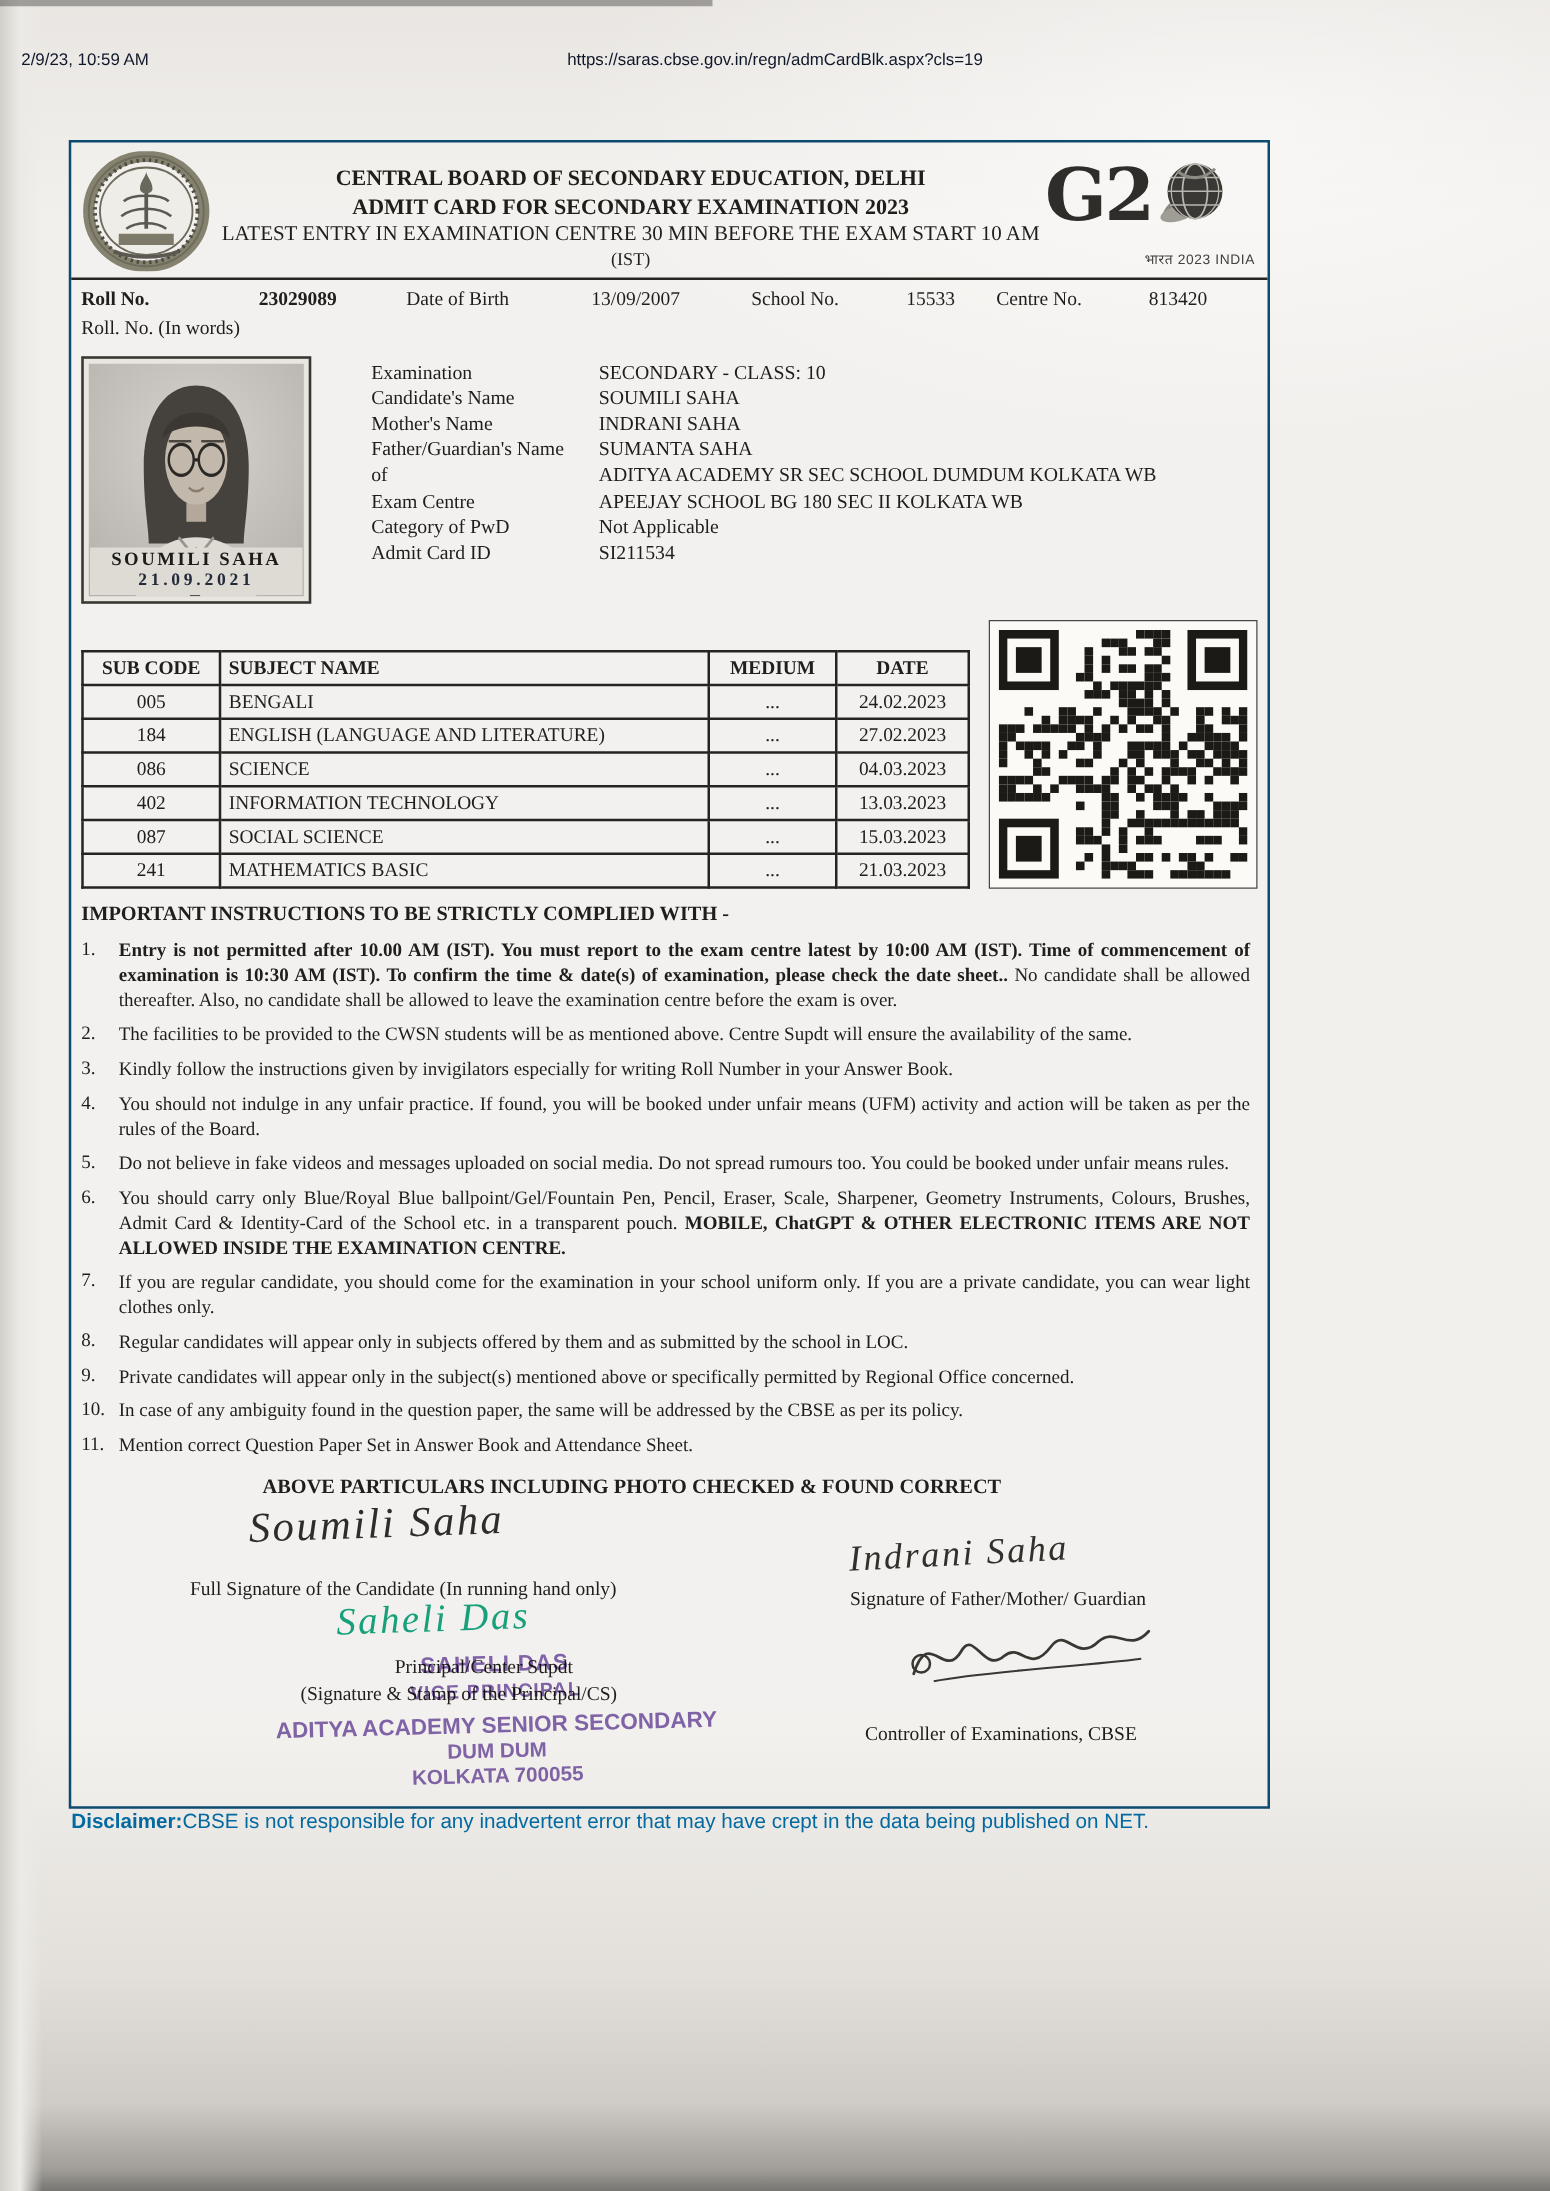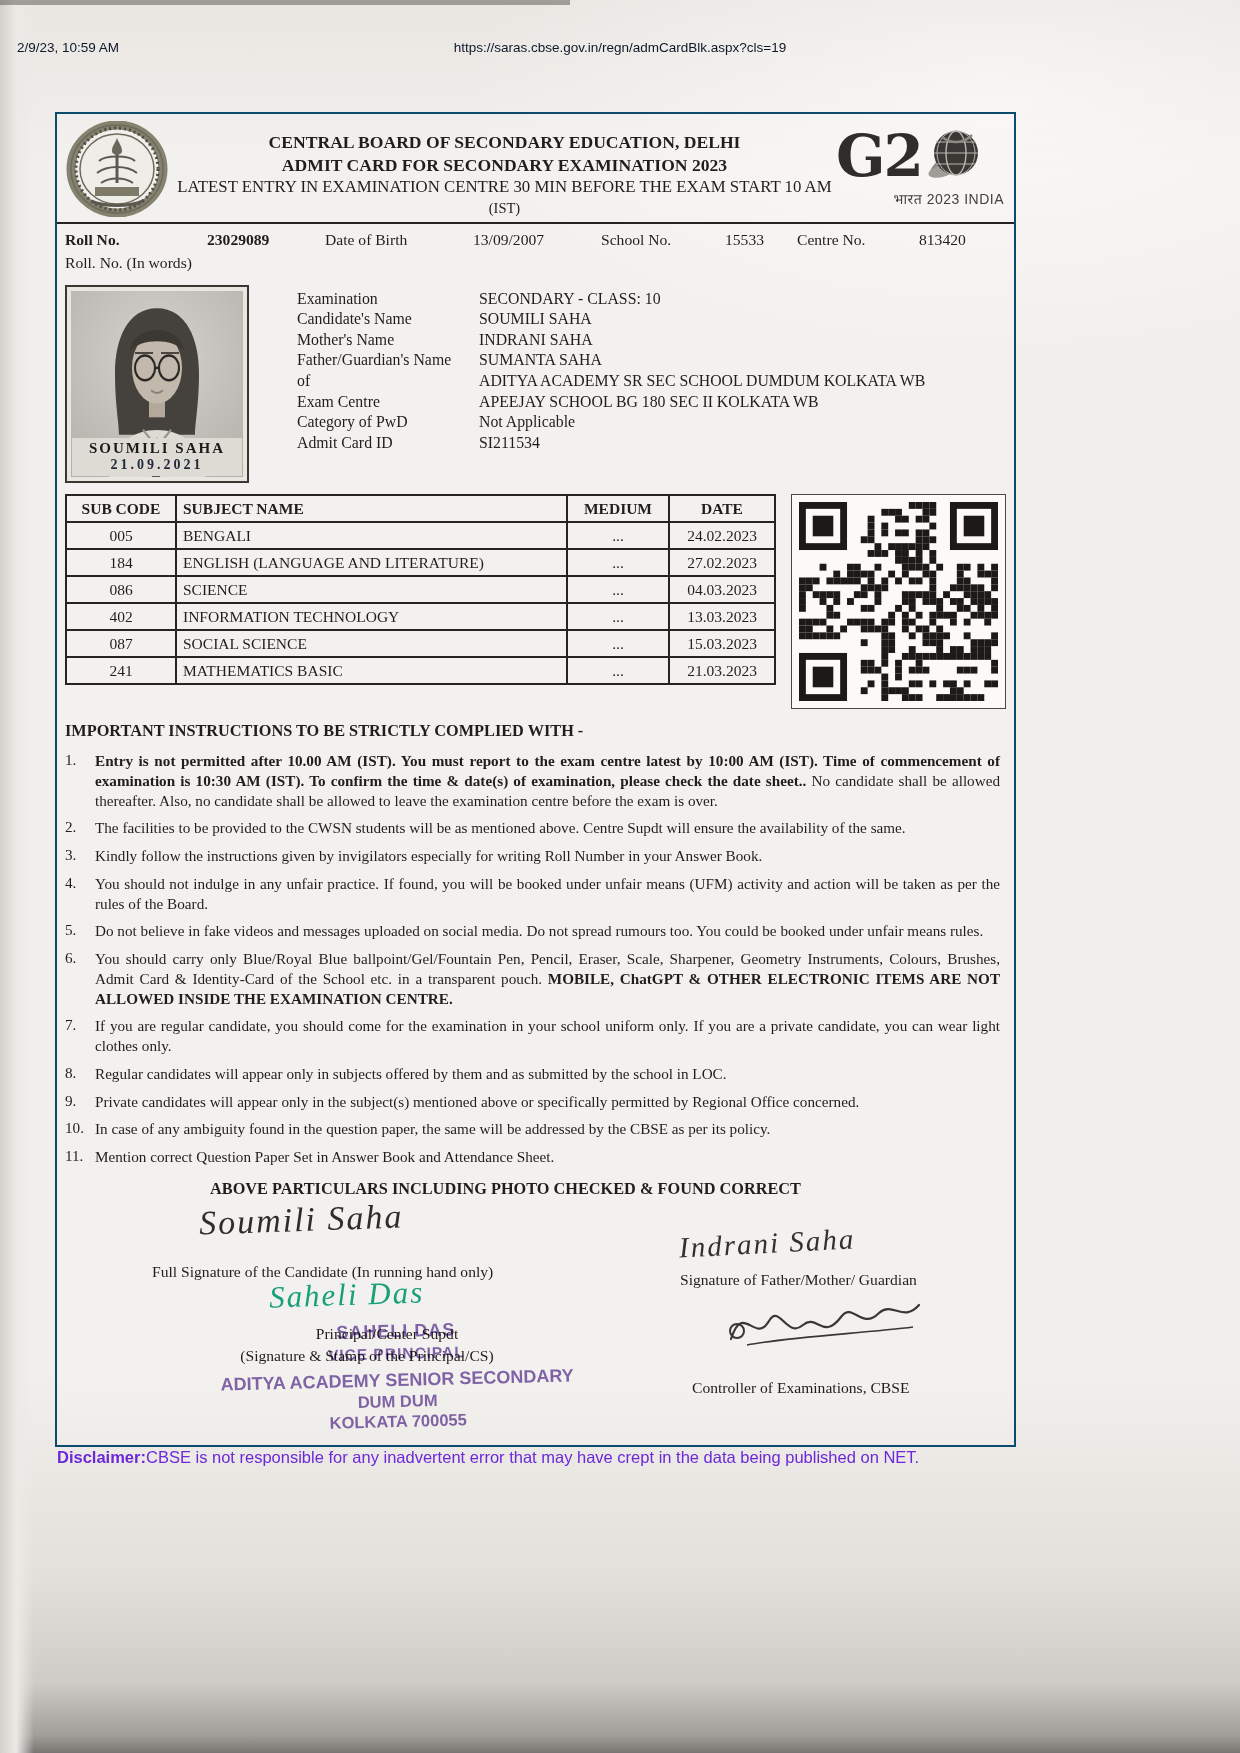--- a/index.html
+++ b/index.html
@@ -22,21 +22,21 @@
   
   .card-header{display:flex;padding:7px 10px 2px 8px;height:108px;box-sizing:border-box;}
   .cbse-logo{width:108px;height:96px;flex:none;}
   .titles{flex:1;text-align:center;padding-top:10px;}
   .t1,.t2{font-weight:bold;font-size:17.6px;line-height:1.28;}
   .t3{font-size:16.8px;line-height:1.35;}
   .t4{font-size:14.5px;line-height:1.3;}
   .g20{width:168px;flex:none;position:relative;padding-top:4px;}
   .g20-row{display:flex;align-items:center;justify-content:flex-start;}
   .g20-text{font-weight:bold;font-size:58px;line-height:60px;color:#2f2d2a;letter-spacing:-2px;font-family:"DejaVu Serif",serif;}
-  .g20-cap{font-size:14px;color:#43413d;text-align:right;margin-top:2px;letter-spacing:.5px;font-family:"Liberation Sans",sans-serif;}
+  .g20-cap{font-size:11px;color:#43413d;text-align:right;margin-top:12px;letter-spacing:.5px;font-family:"Liberation Sans",sans-serif;}
 
   
   .roll-section{border-top:2px solid #262420;padding:7px 0 5px 8px;font-size:15.6px;height:56px;box-sizing:border-box;}
   .roll-row{display:flex;}
   .roll-row .c1{width:142px;font-weight:bold;}
   .roll-row .c2{width:118px;font-weight:bold;}
   .roll-row .c3{width:148px;}
   .roll-row .c4{width:128px;}
   .roll-row .c5{width:124px;}
   .roll-row .c6{width:72px;}
@@ -51,21 +51,21 @@
   .photo-box svg{position:absolute;inset:4px;width:172px;height:186px;}
   .photo-caption{position:absolute;left:5px;right:5px;bottom:5px;background:#dedbd5;text-align:center;padding:2px 0 3px;}
   .photo-caption .nm{font-weight:bold;font-size:15px;letter-spacing:2px;color:#1d1b18;}
   .photo-caption .dtc{font-weight:bold;font-size:14px;letter-spacing:3px;color:#232b3a;}
   .details{margin-left:48px;flex:1;font-size:15.8px;padding-top:2px;}
   .detail-row{display:flex;margin:2.6px 0;}
   .detail-label{width:182px;flex:none;}
   .detail-value{flex:1;}
 
   
-  .table-sec{display:flex;align-items:flex-start;padding:9px 8px 0;height:226px;box-sizing:border-box;}
+  .table-sec{display:flex;align-items:flex-end;padding:9px 8px 0;height:226px;box-sizing:border-box;}
   table.subjects{border-collapse:collapse;width:712px;font-size:15.5px;}
   table.subjects th,table.subjects td{border:2px solid #262420;padding:1px 6px;height:23px;}
   th.h-code,td.code{width:96px;text-align:center;}
   th.h-name{text-align:left;}
   th.h-medium,td.medium{width:88px;text-align:center;}
   th.h-date,td.date{width:92px;text-align:center;}
   .qr-box{margin-left:15px;width:199px;height:199px;border:1.5px solid #4a4844;background:#fbfaf7;padding:7px;flex:none;}
   .qr-box svg{width:100%;height:100%;fill:#1b1a17;}
 
   
@@ -92,21 +92,21 @@
     font-family:"Liberation Sans",sans-serif;font-weight:bold;mix-blend-mode:multiply;}
   .stamp .s1{font-size:18px;letter-spacing:1px;}
   .stamp .s2{font-size:15.5px;letter-spacing:1px;margin-top:3px;}
   .stamp .s3{font-size:18px;margin-top:7px;}
   .stamp .s4{font-size:16.5px;margin-top:1px;}
   .stamp .s5{font-size:16.5px;margin-top:1px;}
   .ctrl-sign{position:absolute;left:660px;top:112px;width:215px;height:72px;}
   .ctrl-label{position:absolute;left:635px;top:204px;}
 
   .disclaimer{position:absolute;left:57px;top:1448px;width:988px;
-    font-family:"Liberation Sans",sans-serif;font-size:16.5px;color:#6d28d9;}
+    font-family:"Liberation Sans",sans-serif;font-size:16.5px;color:#0369a1;}
   .disclaimer .dl{font-weight:bold;}
 </style>
 </head>
 <body>
 
 <div class="scan-edge-top"></div>
 
 <div class="print-header">
   <span class="dt">2/9/23, 10:59 AM</span>
   <span class="url">https://saras.cbse.gov.in/regn/admCardBlk.aspx?cls=19</span>

